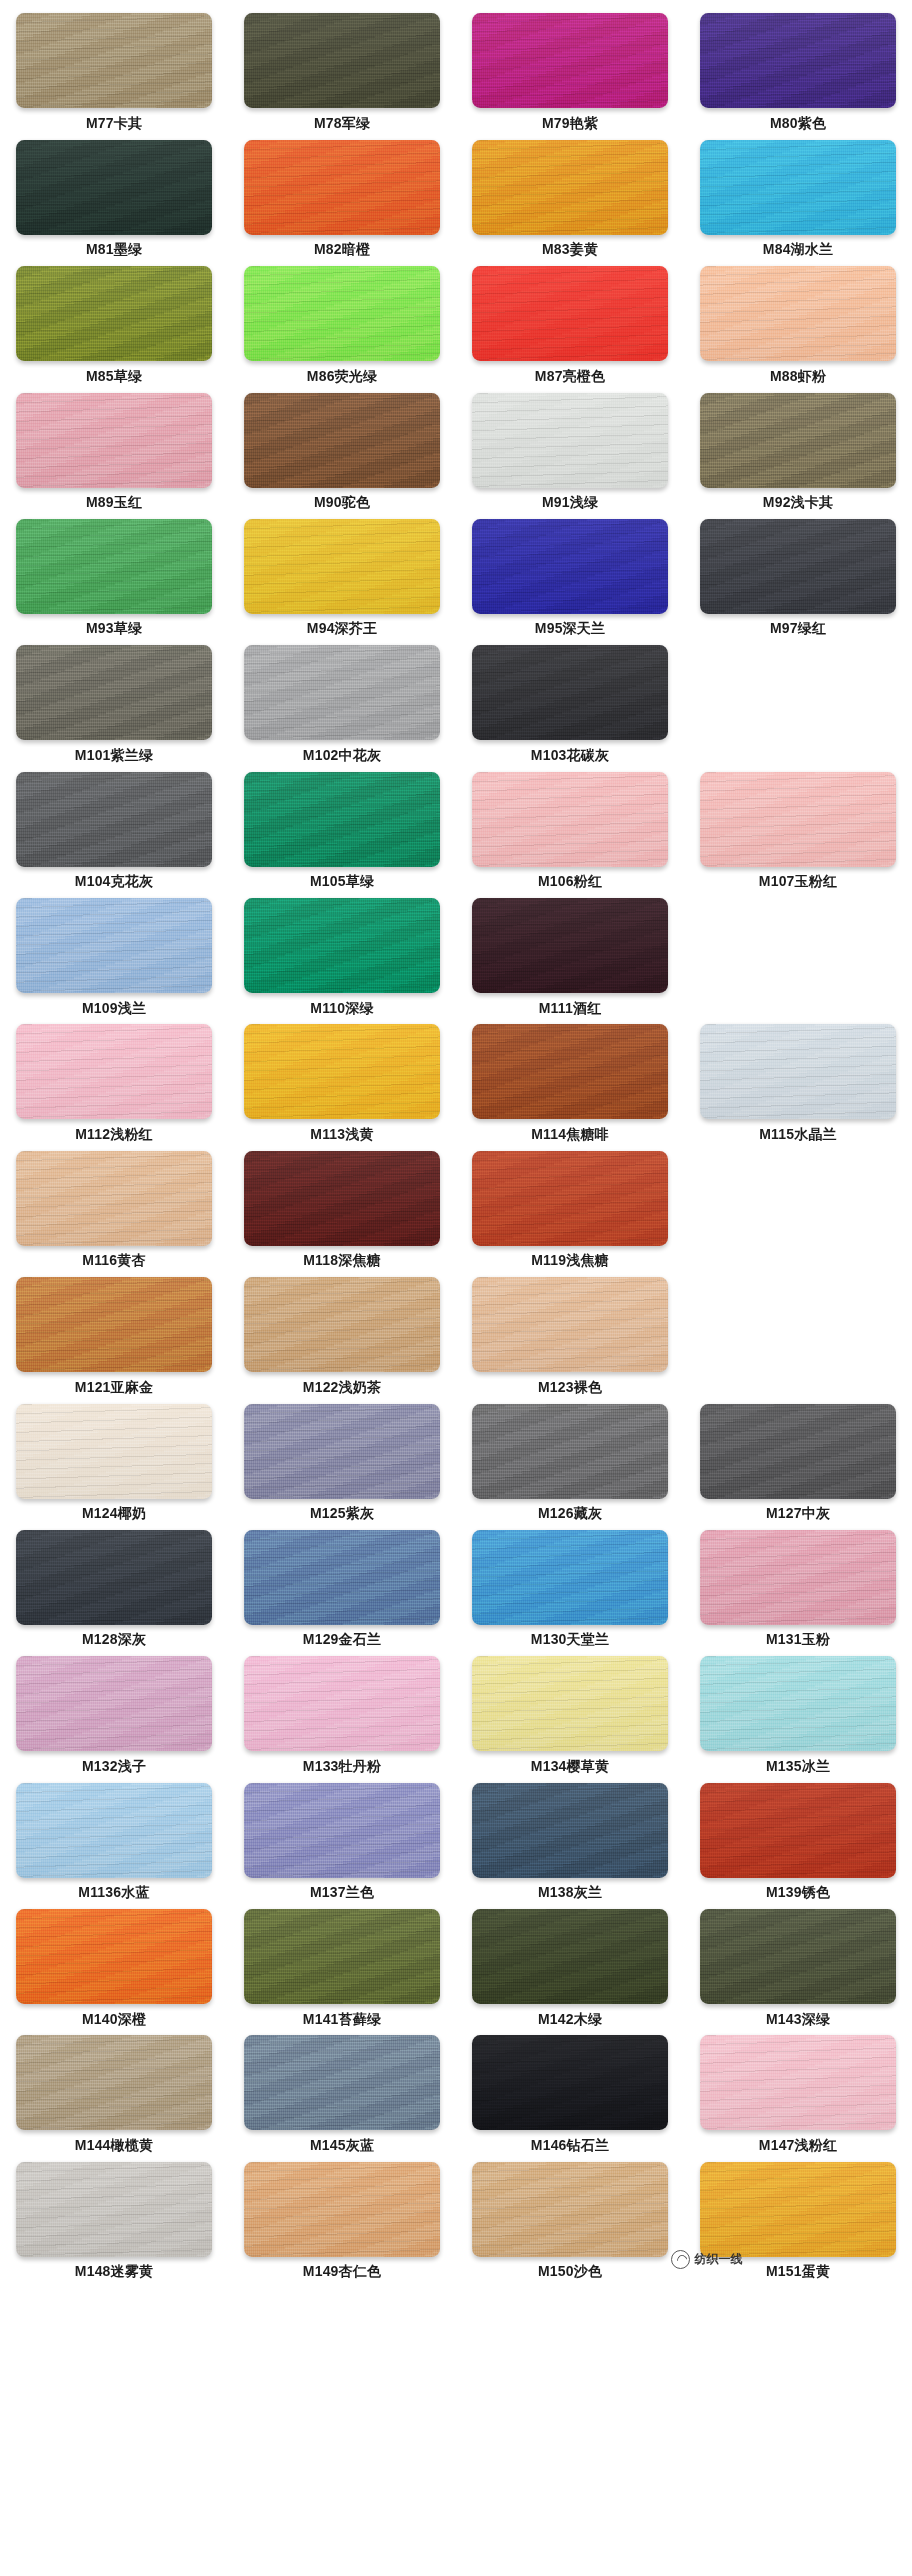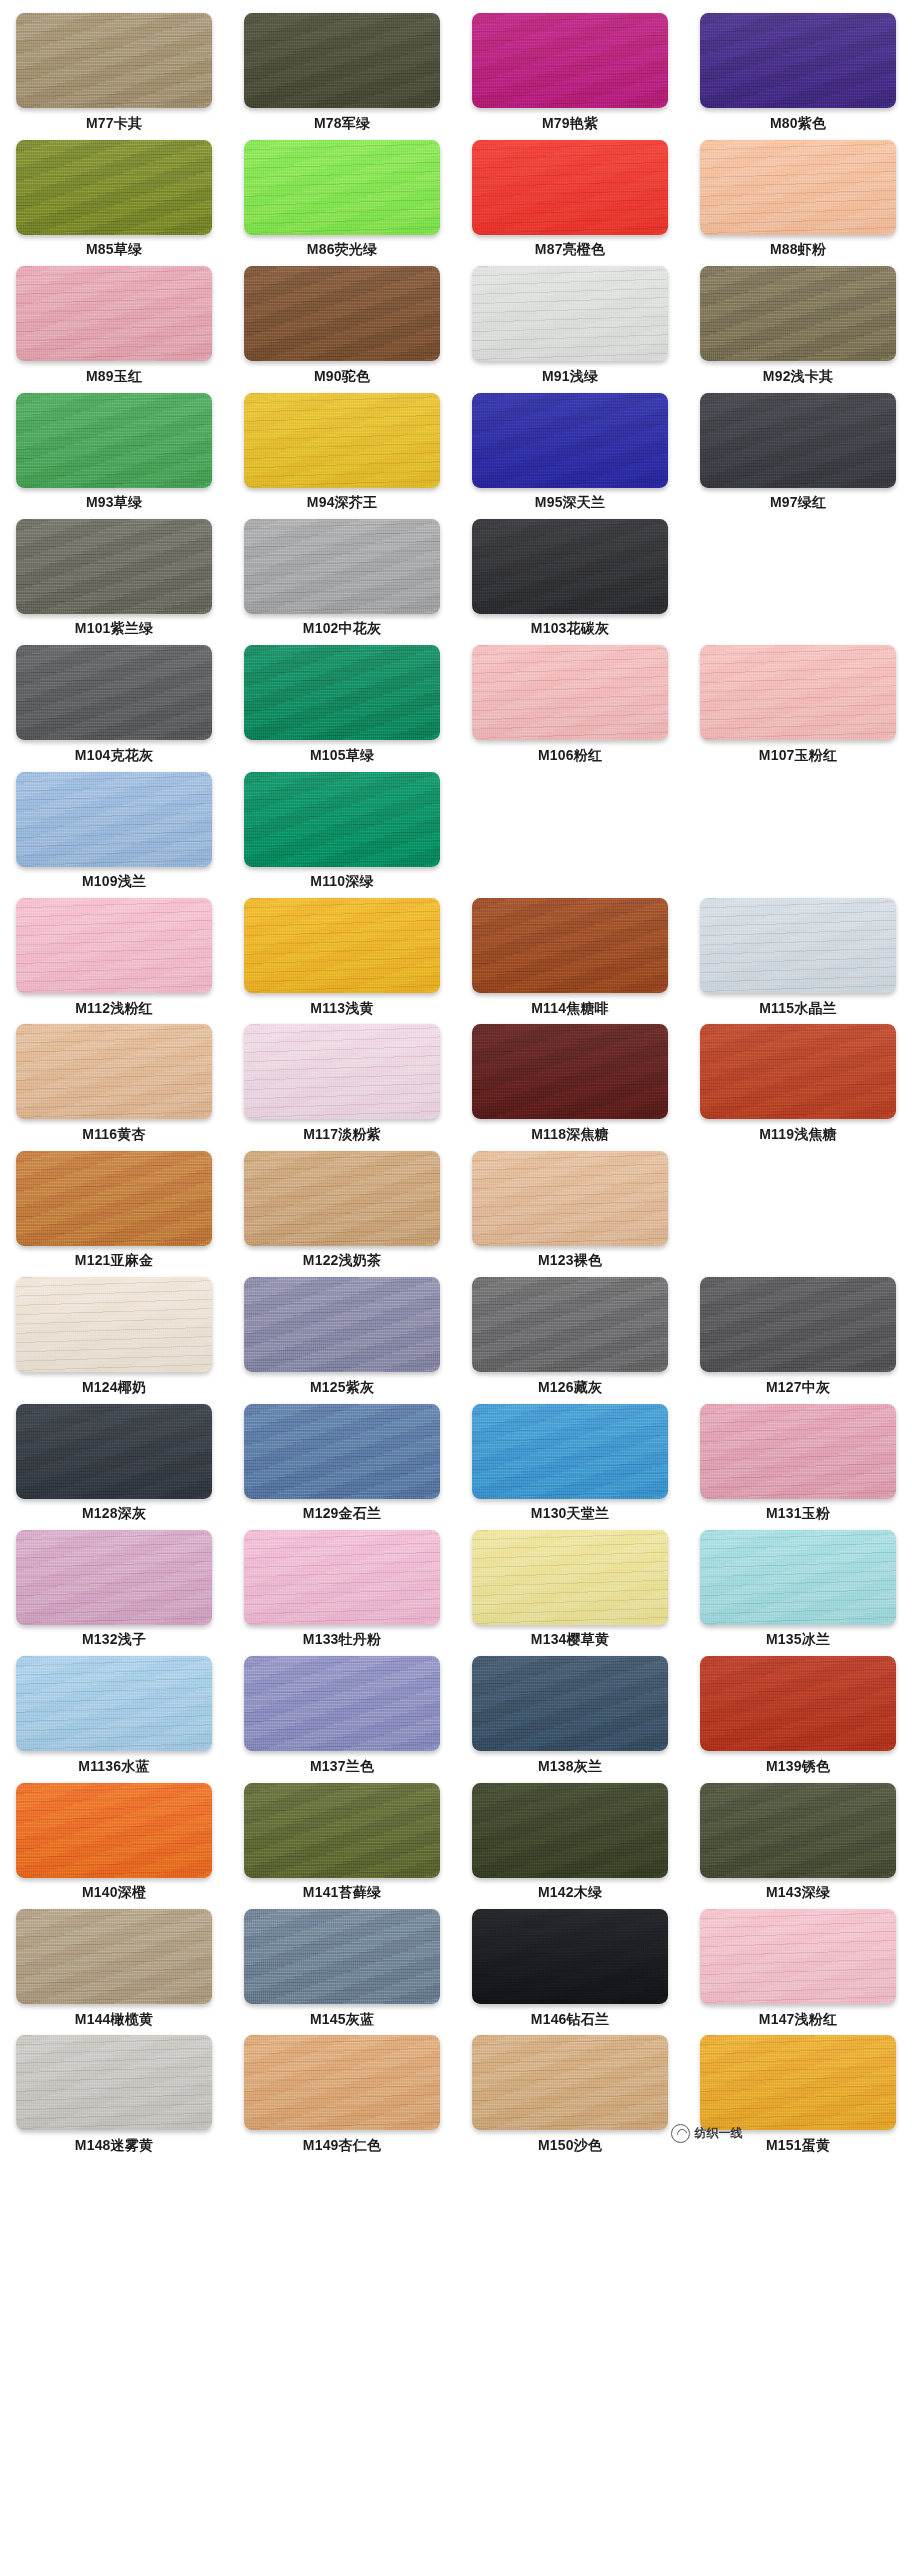--- a/index.html
+++ b/index.html
@@ -163,20 +163,46 @@
         <div class="cell">
           <div class="swatch-wrap">
             <div class="swatch" style="background-color: rgb(68, 43, 134);"></div>
           </div>
           <div class="label">M80紫色</div>
         </div>
       </div>
       <div class="row">
         <div class="cell">
           <div class="swatch-wrap">
+            <div class="swatch" style="background-color: rgb(35, 53, 47);"></div>
+          </div>
+          <div class="label">M81墨绿</div>
+        </div>
+        <div class="cell">
+          <div class="swatch-wrap">
+            <div class="swatch" style="background-color: rgb(233, 94, 39);"></div>
+          </div>
+          <div class="label">M82暗橙</div>
+        </div>
+        <div class="cell">
+          <div class="swatch-wrap">
+            <div class="swatch" style="background-color: rgb(231, 154, 32);"></div>
+          </div>
+          <div class="label">M83姜黄</div>
+        </div>
+        <div class="cell">
+          <div class="swatch-wrap">
+            <div class="swatch" style="background-color: rgb(53, 183, 224);"></div>
+          </div>
+          <div class="label">M84湖水兰</div>
+        </div>
+      </div>
+      <div class="row">
+        <div class="cell">
+          <div class="swatch-wrap">
             <div class="swatch" style="background-color: rgb(124, 139, 43);"></div>
           </div>
           <div class="label">M85草绿</div>
         </div>
         <div class="cell">
           <div class="swatch-wrap">
             <div class="swatch" style="background-color: rgb(133, 232, 79);"></div>
           </div>
           <div class="label">M86荧光绿</div>
         </div>
@@ -297,20 +323,26 @@
             <div class="swatch" style="background-color: rgb(157, 189, 224);"></div>
           </div>
           <div class="label">M109浅兰</div>
         </div>
         <div class="cell">
           <div class="swatch-wrap">
             <div class="swatch" style="background-color: rgb(8, 144, 100);"></div>
           </div>
           <div class="label">M110深绿</div>
         </div>
+        <div class="cell">
+          <div class="swatch-wrap">
+            <div class="swatch" style="background-color: rgb(51, 25, 33);"></div>
+          </div>
+          <div class="label">M111酒红</div>
+        </div>
       </div>
       <div class="row">
         <div class="cell">
           <div class="swatch-wrap">
             <div class="swatch" style="background-color: rgb(247, 191, 205);"></div>
           </div>
           <div class="label">M112浅粉红</div>
         </div>
         <div class="cell">
           <div class="swatch-wrap">
@@ -330,26 +362,20 @@
           </div>
           <div class="label">M115水晶兰</div>
         </div>
       </div>
       <div class="row">
         <div class="cell">
           <div class="swatch-wrap">
             <div class="swatch" style="background-color: rgb(228, 188, 152);"></div>
           </div>
           <div class="label">M116黄杏</div>
-        </div>
-        <div class="cell">
-          <div class="swatch-wrap">
-            <div class="swatch" style="background-color: rgb(240, 217, 230);"></div>
-          </div>
-          <div class="label">M117淡粉紫</div>
         </div>
         <div class="cell">
           <div class="swatch-wrap">
             <div class="swatch" style="background-color: rgb(94, 30, 28);"></div>
           </div>
           <div class="label">M118深焦糖</div>
         </div>
         <div class="cell">
           <div class="swatch-wrap">
             <div class="swatch" style="background-color: rgb(189, 67, 38);"></div>

